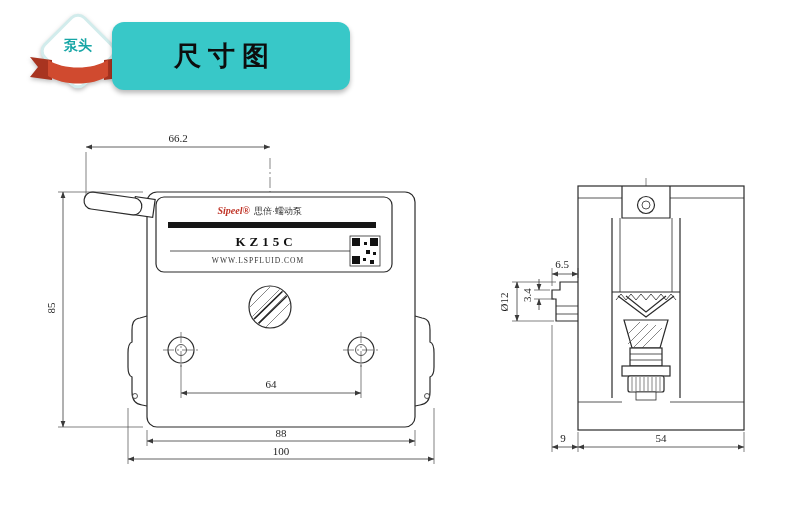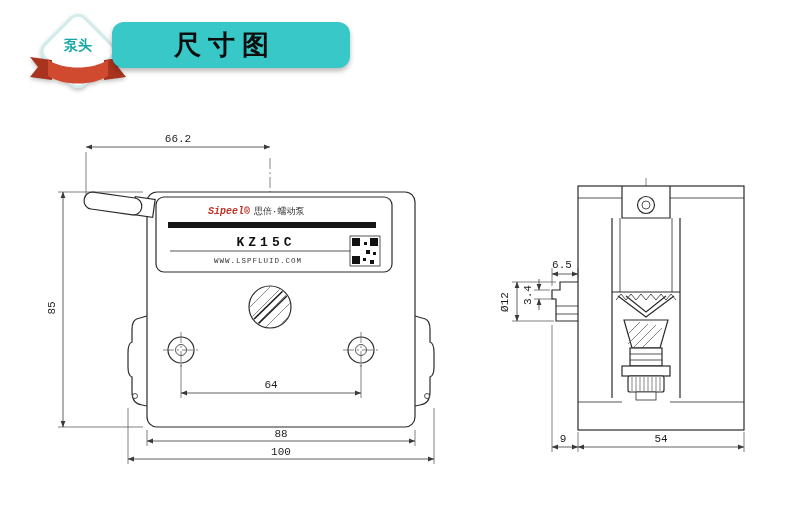--- a/index.html
+++ b/index.html
@@ -1,27 +1,27 @@
 <!DOCTYPE html>
 <html style="--accent: #38c8c8; --accent-dark: #17a6a6; --ribbon: #d04a2f; --ribbon-dark: #a83420; --line: #2b2b2b;"><head>
 <meta charset="utf-8">
 <style>
   * { margin:0; padding:0; box-sizing:border-box; }
   html,body { background:#ffffff; }
   .page {
     position:relative; width:800px; height:513px; background:#fff;
-    overflow:hidden; font-family:Liberation Mono, monospace;text-align:center;
+    overflow:hidden; font-family:Liberation Serif, serif;text-align:center;
   }
   .badge { position:absolute; left:16px; top:4px; filter:drop-shadow(0 2px 2px rgba(0,0,0,.25)); }
   .diamond { fill:#fff; stroke:#d2ecec; stroke-width:3; }
   .ribbon { fill:var(--ribbon,#d04a2f); }
   .ribbon-dark { fill:var(--ribbon-dark,#a83420); }
   .badge-text { fill:var(--accent-dark,#17a6a6); font-size:14px; font-weight:bold; }
   .title-banner {
-    position:absolute; left:112px; top:22px; width:238px; height:46px;
+    position:absolute; left:112px; top:22px; width:238px; height:68px;
     background:var(--accent,#38c8c8); border-radius:12px;
     box-shadow:0 3px 5px rgba(0,0,0,.28); display:flex; align-items:center;
   }
   .title-text { margin-left:62px; font-size:27px; font-weight:bold; letter-spacing:7px; color:#0d0d0d; white-space:nowrap; }
   .drawing { position:absolute; left:0; top:0; width:800px; height:513px; }
   .ol { fill:#fff; stroke:var(--line,#2b2b2b); stroke-width:1.2; }
   line.ol, path.ol, polyline.ol { fill:none; }
   .thin { stroke-width:.8; }
   .cl { stroke:#555; stroke-width:.7; fill:none; stroke-dasharray:11 3 2 3; }
   .ext { stroke:#4a4a4a; stroke-width:.7; }

